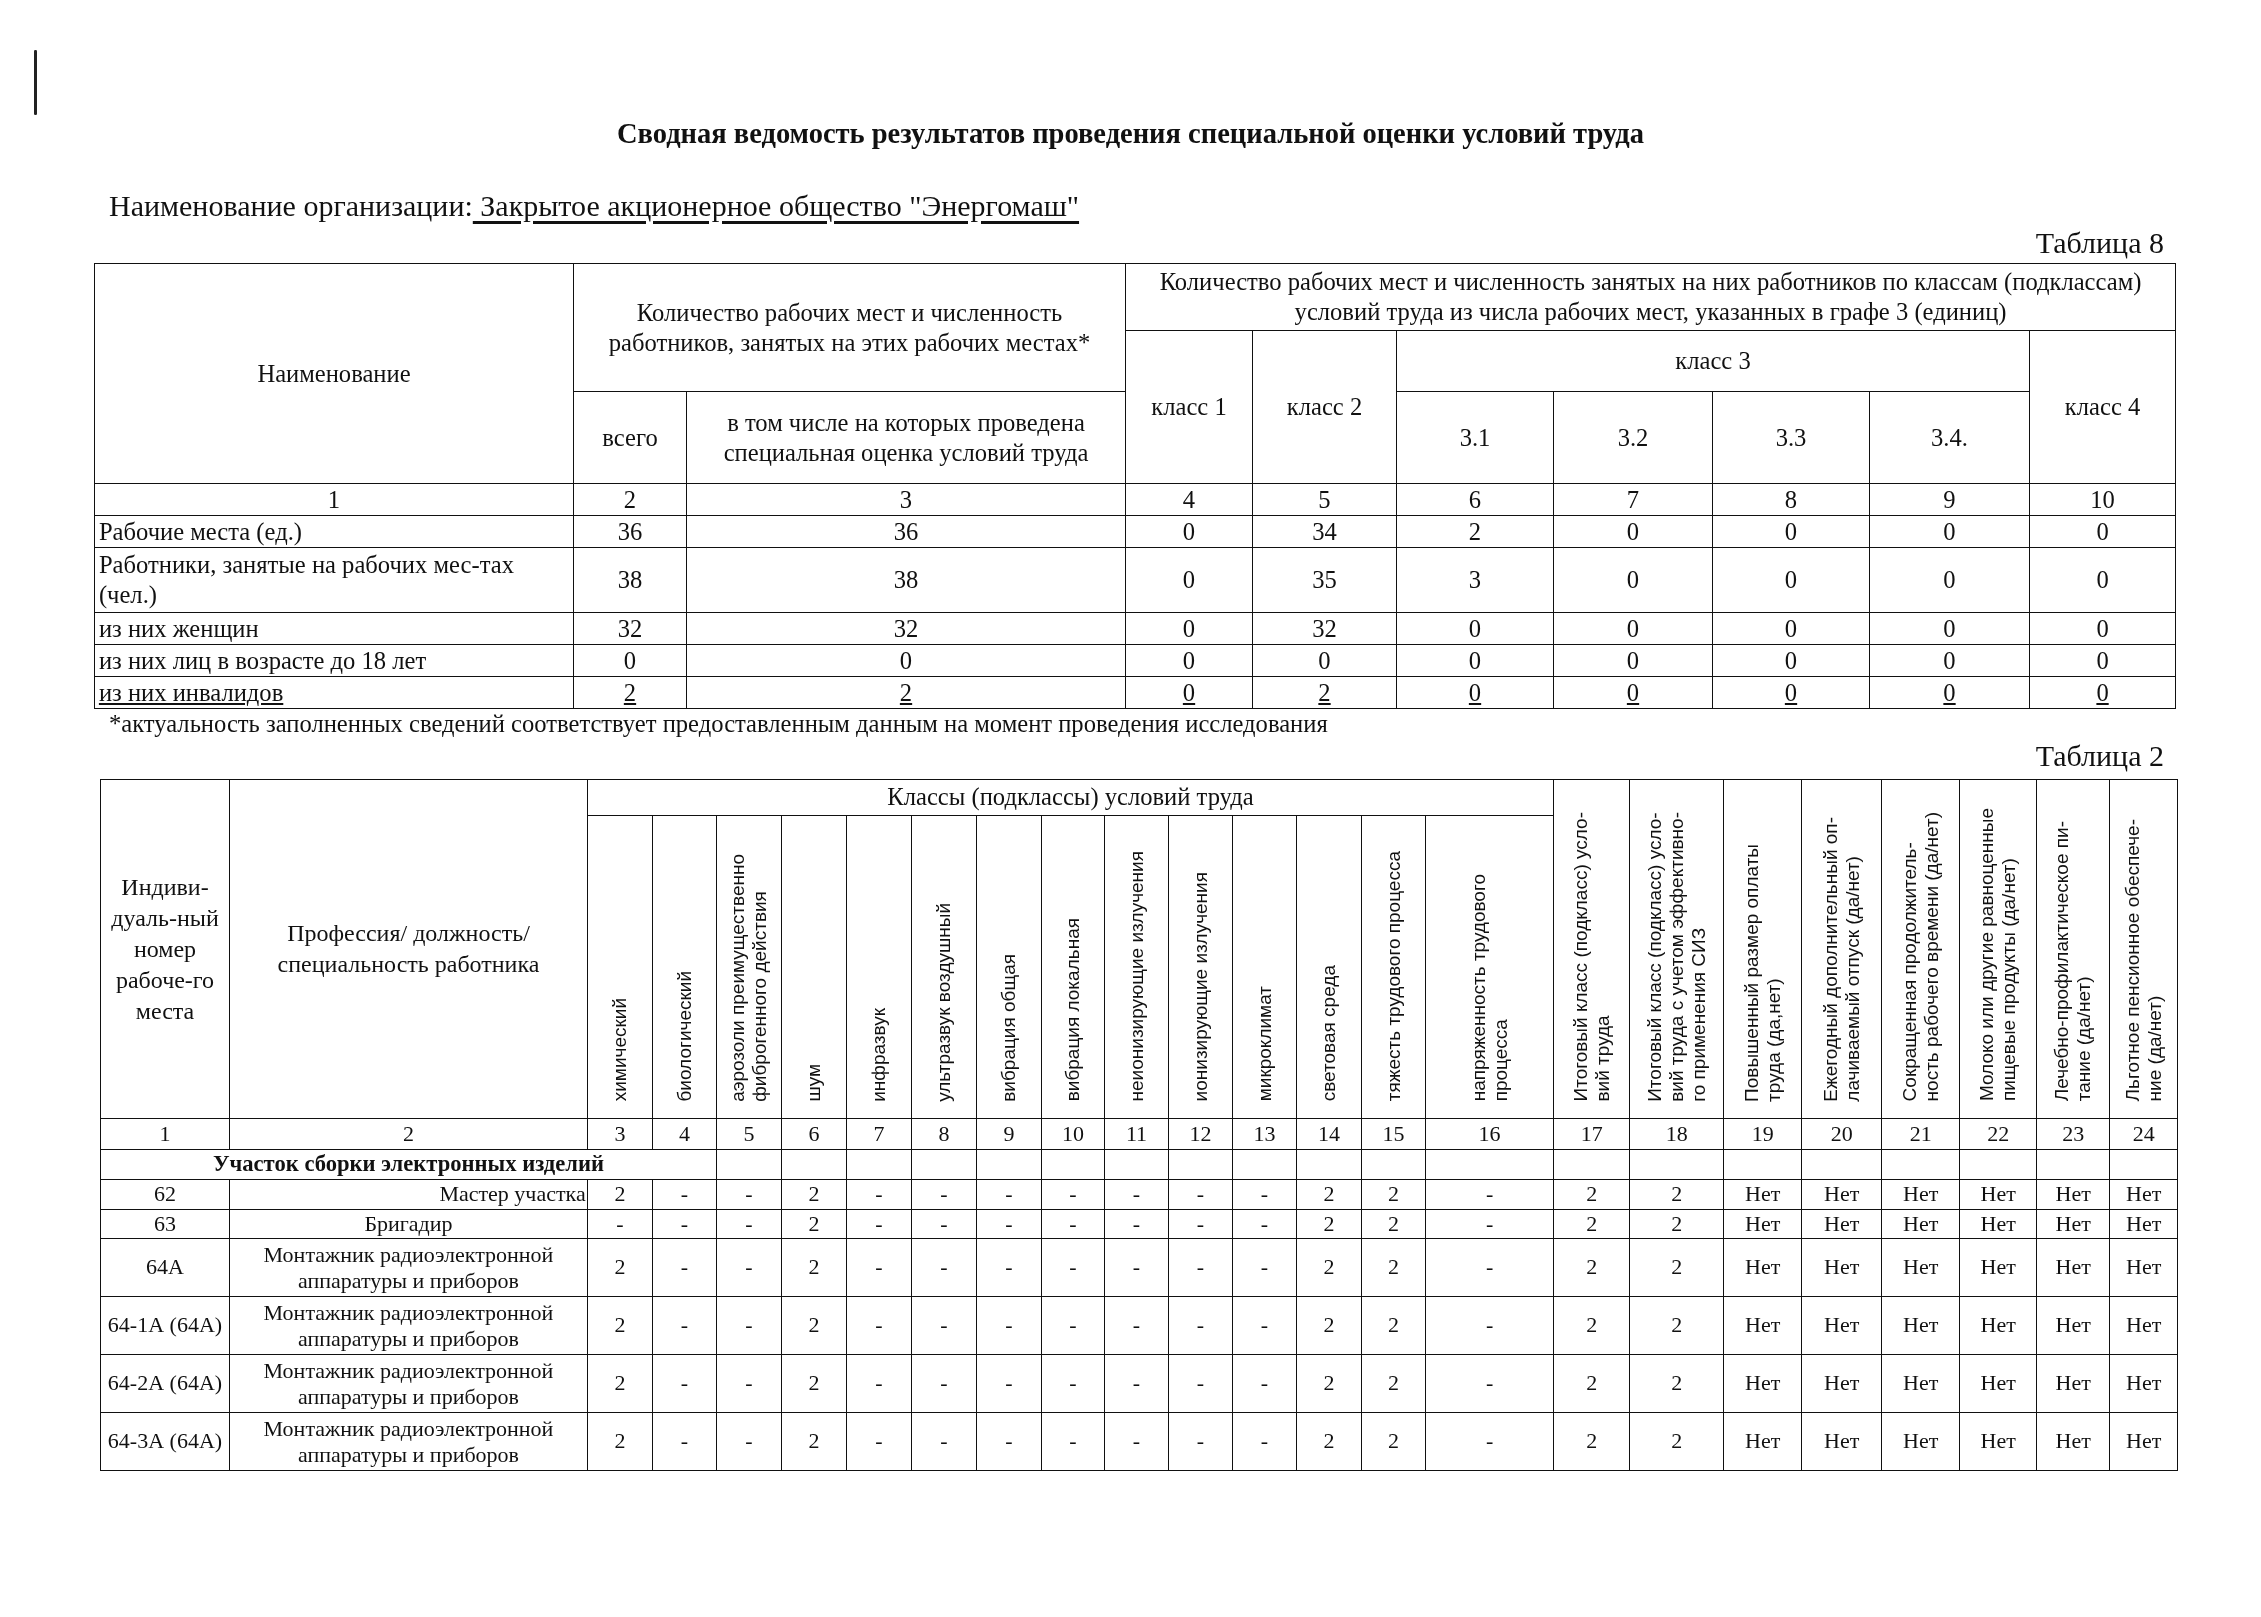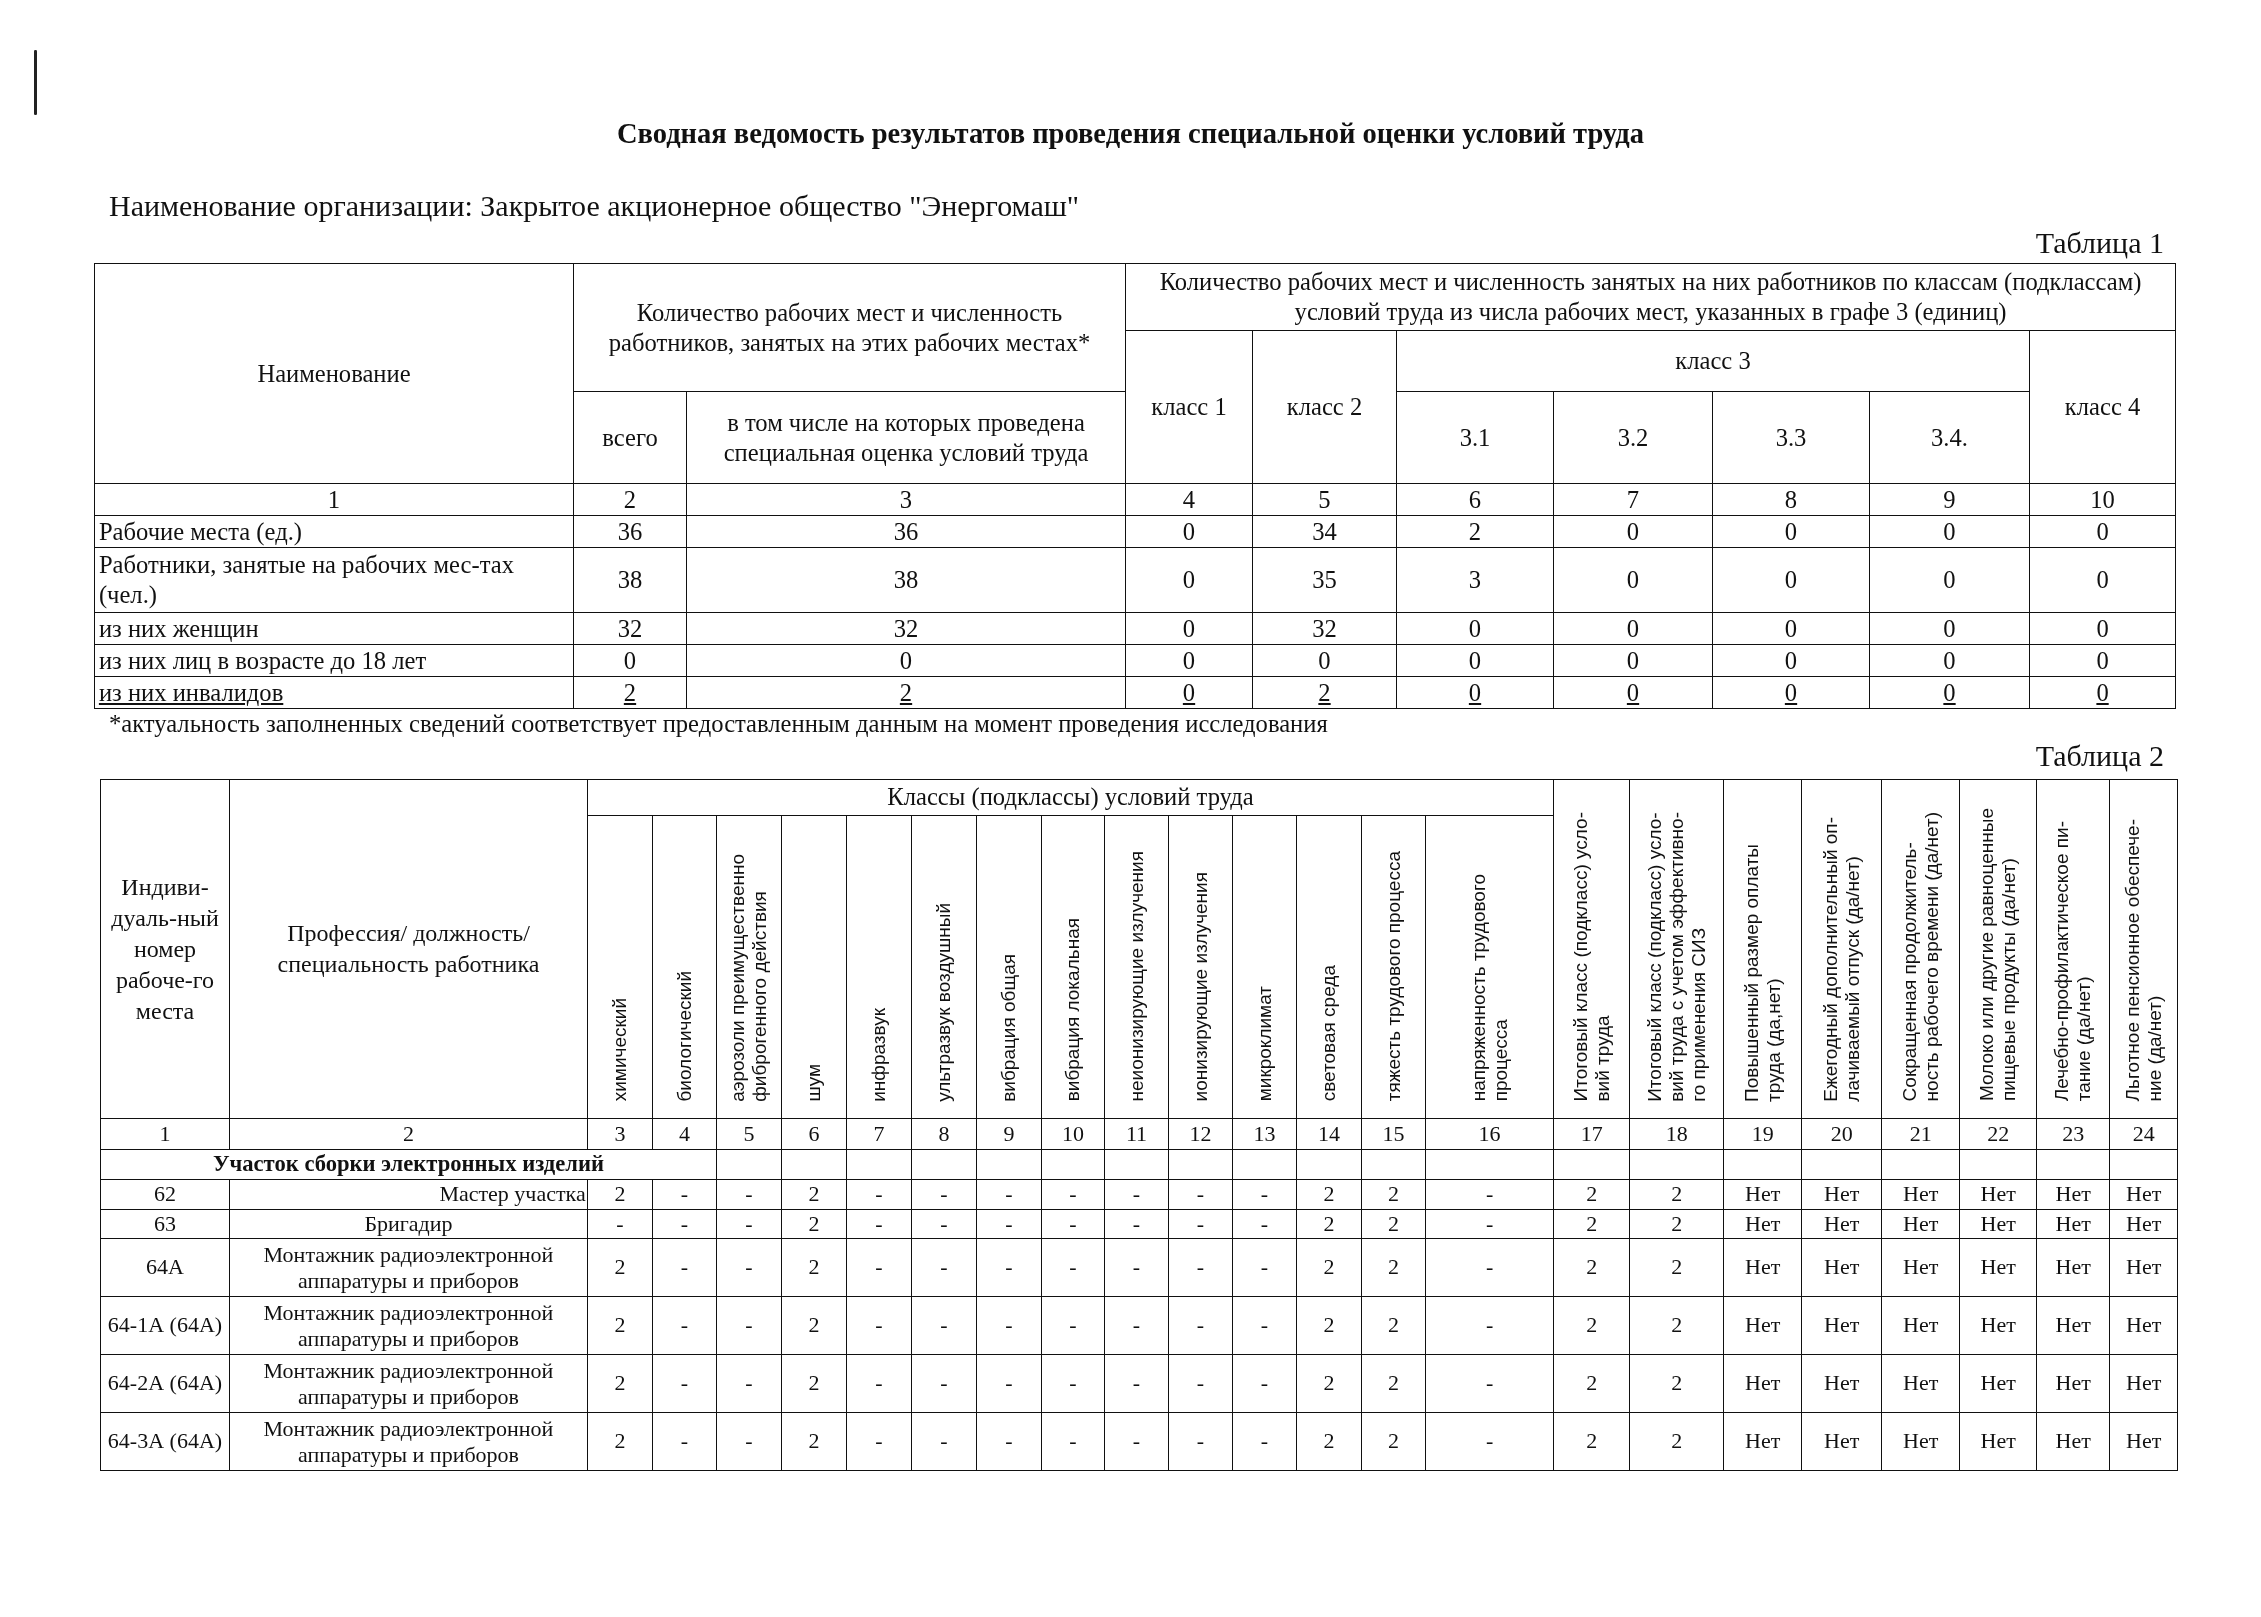--- a/index.html
+++ b/index.html
@@ -2,21 +2,21 @@
 <html style="font-size:10.3px"><head>
 <meta charset="utf-8">
 <style>
   html, body { margin:0; padding:0; background:#ffffff; }
   body { width:2261px; height:1617px; position:relative; overflow:hidden;
          font-family:"Liberation Serif","DejaVu Serif",serif; color:#111; }
   .abs { position:absolute; }
   .scan-mark { left:34px; top:50px; width:3.2px; height:65px; background:#222; border-radius:1.3px; }
   .title { left:0; width:2261px; top:118px; text-align:center; font-weight:bold; font-size:28.5px; }
   .org { left:109px; top:189px; font-size:30px; white-space:nowrap; }
-  .org .val { text-underline-offset:5.2px; }
+  .org .val { text-decoration:underline; text-underline-offset:5.2px; }
   .tlabel { font-size:30px; right:97px; }
   table { border-collapse:collapse; position:absolute; table-layout:fixed; }
   td, th { border:1.9px solid #111; padding:0 3.9px; text-align:center; vertical-align:middle;
            font-weight:normal; font-size:24.6px; line-height:30px; overflow:hidden; }
   #t1 { left:94px; top:263px; width:2079px; }
   #t1 td.left { text-align:left; }
   #t2 { left:100px; top:779px; width:2074px; }
   #t2 td { font-size:22px; line-height:28.5px; padding:0 1.3px; }
   .rot { display:inline-block; writing-mode:vertical-rl; transform:rotate(180deg);
          font-family:"Liberation Sans","DejaVu Sans",sans-serif; font-size:19px; line-height:22px;
@@ -29,21 +29,21 @@
 <body>
 
 <div class="abs scan-mark"></div>
 
 <div class="abs title">Сводная ведомость результатов проведения специальной оценки условий труда</div>
 
 <div class="abs org">
   <span>Наименование организации:</span><span class="val"> Закрытое акционерное общество "Энергомаш" </span>
 </div>
 
-<div class="abs tlabel" style="top:226px;">Таблица 1</div>
+<div class="abs tlabel" style="top:226px;">Таблица 8</div>
 
 <table id="t1">
   <colgroup>
     <col style="width:479px">
       <col style="width:113px">
       <col style="width:439px">
     <col style="width:127px">
       <col style="width:144px">
       <col style="width:157px">
     <col style="width:159px">

